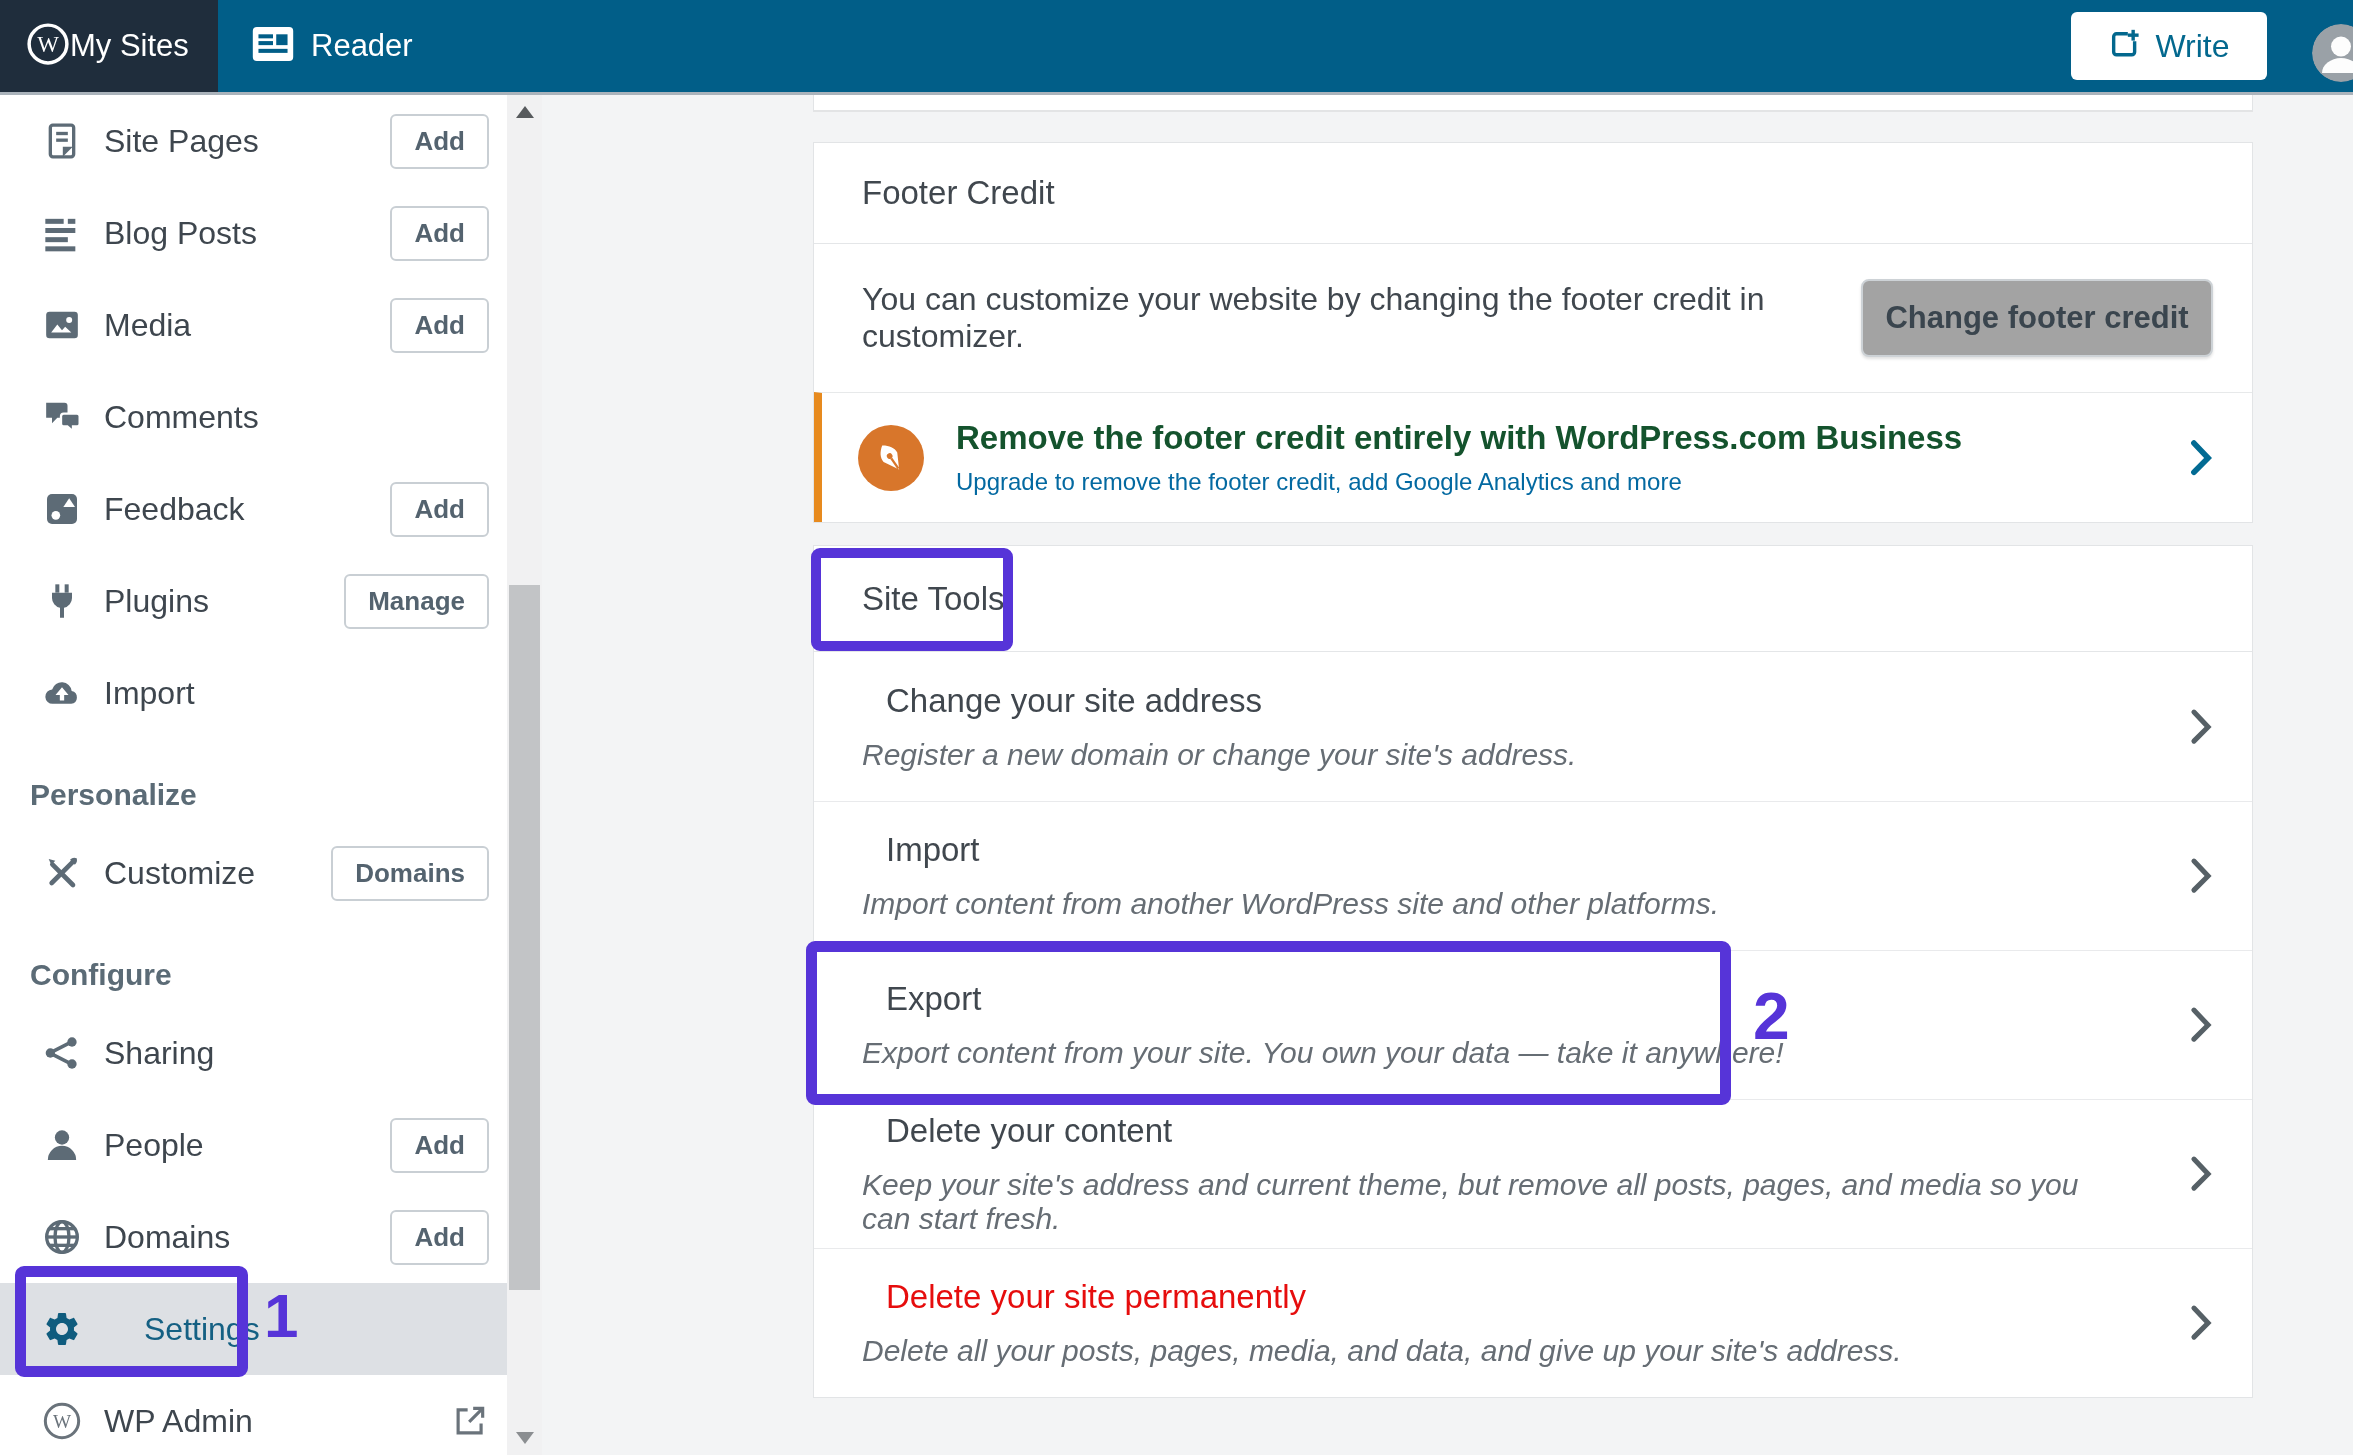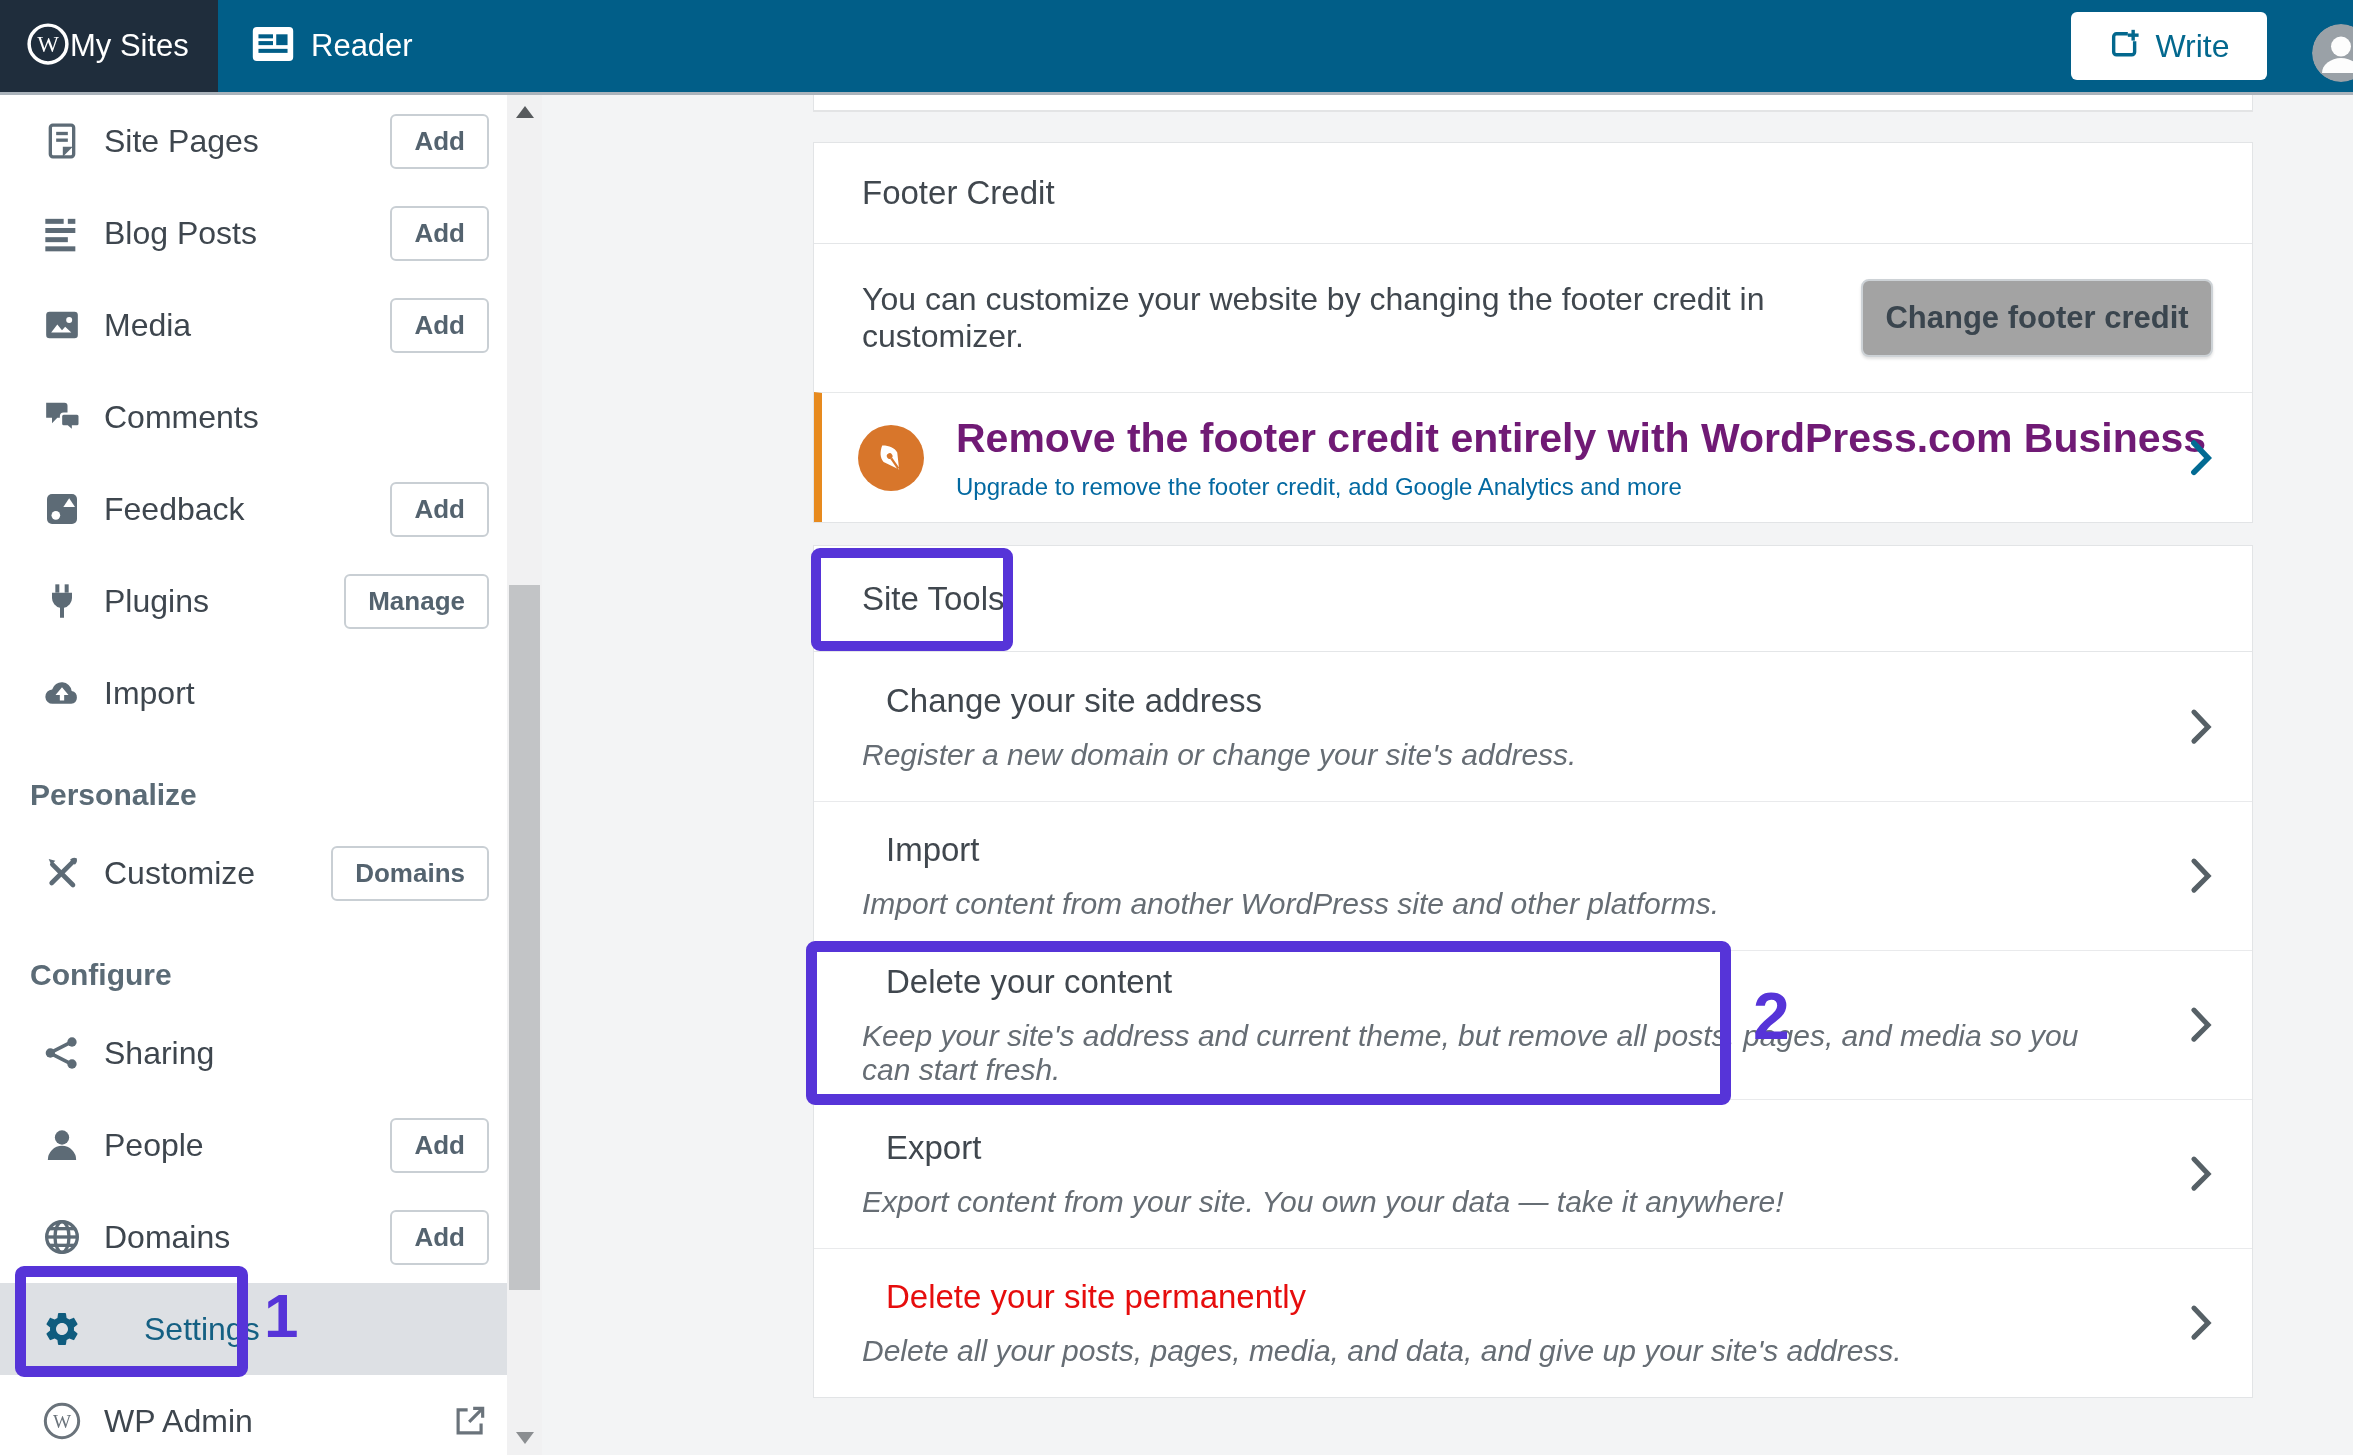--- a/index.html
+++ b/index.html
@@ -53,21 +53,21 @@
   .footer-body { height:148px; display:flex; align-items:center; padding:0 39px 0 48px; }
   .footer-body p { font-size:32px; color:#40474e; flex:1; }
   .btn-secondary { width:352px; height:78px; background:#a3a3a3; border:2px solid #cdd2d6; border-radius:8px;
                    font-size:31px; font-weight:bold; color:#3a454e; box-shadow:0 2px 3px rgba(0,0,0,0.12);
                    font-family:"Liberation Sans", sans-serif; cursor:pointer; }
   .banner { height:130px; border-top:1px solid #e7e9ea; border-left:8px solid #e78a1e; display:flex;
             align-items:center; padding-left:36px; position:relative; cursor:pointer; }
   .banner-icon { width:66px; height:66px; border-radius:50%; background:#d8762b; display:flex;
                  align-items:center; justify-content:center; flex:none; }
   .banner-text { margin-left:32px; }
-  .banner-title { font-size:41px; font-weight:bold; color:#701a75; }
+  .banner-title { font-size:33px; font-weight:bold; color:#14532d; }
   .banner-sub { font-size:24px; color:#0369a1; margin-top:11px; }
   .tool-row { height:149px; position:relative; display:flex; flex-direction:column; justify-content:center;
               padding:0 150px 0 48px; gap:18px; cursor:pointer; }
   .tool-row + .tool-row { border-top:1px solid #e9eaec; }
   .tr-title { font-size:33px; color:#40474e;margin-left:24px; }
   .tr-desc { font-size:30px; font-style:italic; color:#666d74; }
   .tool-row.danger .tr-title { color:#e60d0d; }
   .chev { position:absolute; right:40px; top:50%; transform:translateY(-50%); }
 
   
@@ -350,30 +350,30 @@
 
       <div class="tool-row">
         <div class="tr-title">Import</div>
         <div class="tr-desc">Import content from another WordPress site and other platforms.</div>
         <svg class="chev" width="22" height="40" viewBox="0 0 14 24">
             <path d="M2.5 2.5L11.5 12l-9 9" stroke="#566066" stroke-width="3.2" fill="none" stroke-linecap="round"></path>
           </svg>
       </div>
 
       <div class="tool-row">
+        <div class="tr-title">Export</div>
+        <div class="tr-desc">Export content from your site. You own your data — take it anywhere!</div>
+        <svg class="chev" width="22" height="40" viewBox="0 0 14 24">
+            <path d="M2.5 2.5L11.5 12l-9 9" stroke="#566066" stroke-width="3.2" fill="none" stroke-linecap="round"></path>
+          </svg>
+      </div>
+
+      <div class="tool-row">
         <div class="tr-title">Delete your content</div>
         <div class="tr-desc">Keep your site's address and current theme, but remove all posts, pages, and media so you can start fresh.</div>
-        <svg class="chev" width="22" height="40" viewBox="0 0 14 24">
-            <path d="M2.5 2.5L11.5 12l-9 9" stroke="#566066" stroke-width="3.2" fill="none" stroke-linecap="round"></path>
-          </svg>
-      </div>
-
-      <div class="tool-row">
-        <div class="tr-title">Export</div>
-        <div class="tr-desc">Export content from your site. You own your data — take it anywhere!</div>
         <svg class="chev" width="22" height="40" viewBox="0 0 14 24">
             <path d="M2.5 2.5L11.5 12l-9 9" stroke="#566066" stroke-width="3.2" fill="none" stroke-linecap="round"></path>
           </svg>
       </div>
 
       <div class="tool-row danger">
         <div class="tr-title">Delete your site permanently</div>
         <div class="tr-desc">Delete all your posts, pages, media, and data, and give up your site's address.</div>
         <svg class="chev" width="22" height="40" viewBox="0 0 14 24">
             <path d="M2.5 2.5L11.5 12l-9 9" stroke="#566066" stroke-width="3.2" fill="none" stroke-linecap="round"></path>

